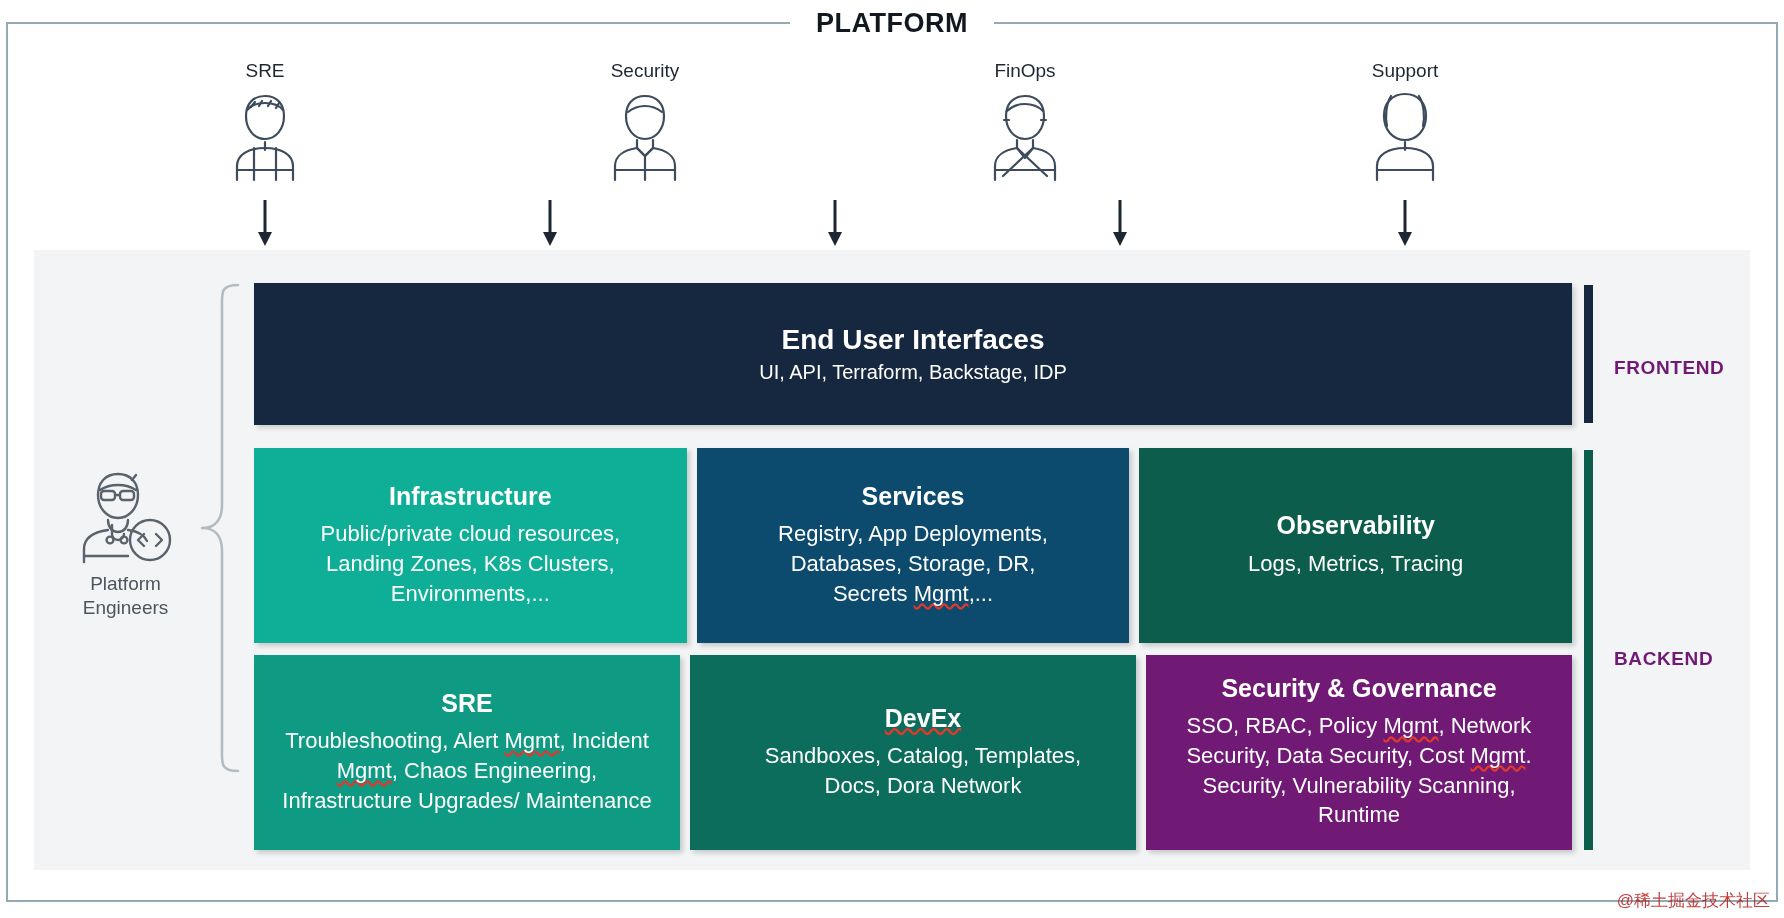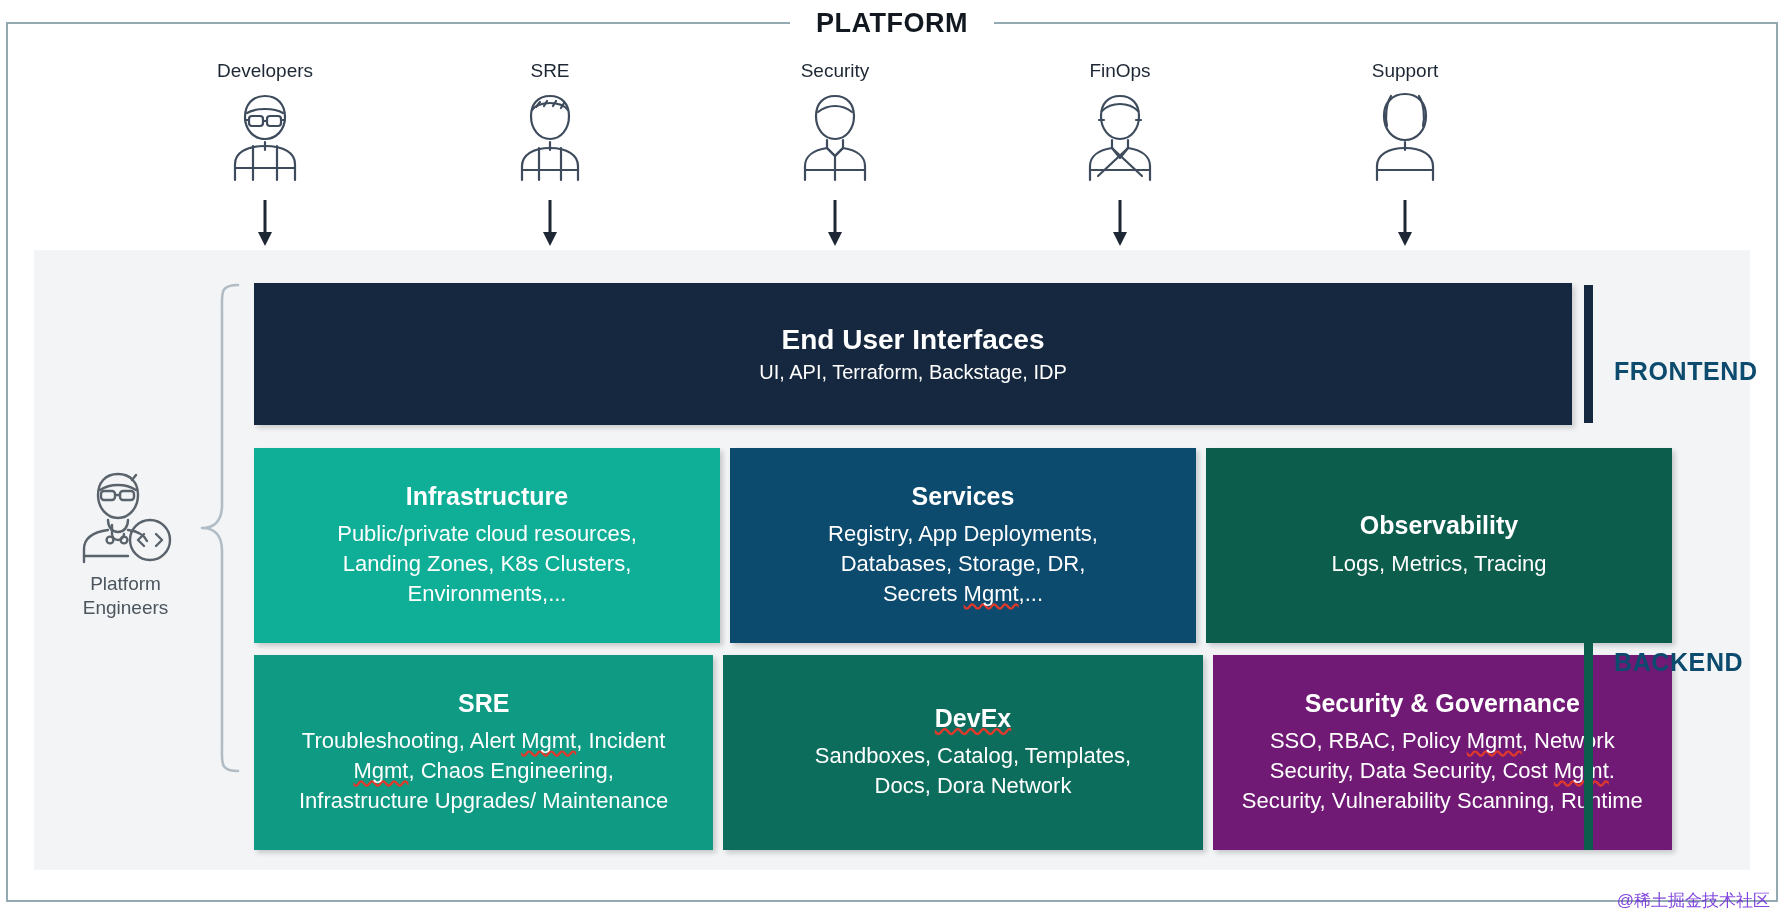--- a/index.html
+++ b/index.html
@@ -159,21 +159,21 @@
   .eui-title {
     font-size: 28px;
     font-weight: bold;
     margin-bottom: 5px;
   }
   .eui-sub { font-size: 20px; }
 
   .row {
     position: absolute;
     left: 0;
-    width: 1418px;
+    width: 1318px;
     height: 195px;
     display: flex;
     gap: 10px;
   }
   .row-mid { top: 165px; }
   .row-bot { top: 372px; }
 
   .card {
     flex: 1;
     display: flex;
@@ -229,72 +229,55 @@
   }
   .side-bar-backend {
     left: 1584px;
     top: 450px;
     height: 400px;
     background: #0c5d4c;
   }
   .side-label {
     position: absolute;
     left: 1614px;
-    font-size: 25px;
+    font-size: 19px;
     font-weight: bold;
     letter-spacing: 0.6px;
-    color: #0c4a6e;
+    color: #701a75;
     z-index: 5;
     white-space: nowrap;
   }
   .side-label-frontend { top: 357px; }
   .side-label-backend  { top: 648px; }
 
   
   .watermark {
     position: absolute;
     right: 14px;
     bottom: 6px;
     font-size: 17px;
-    color: #6d28d9;
+    color: #b91c1c;
     opacity: 0.85;
     z-index: 9;
     white-space: nowrap;
   }
 </style>
 </head>
 <body>
 
 <div id="page">
 
   <div class="frame"></div>
 
   <div class="platform-title-wrap">
     <div class="platform-title">PLATFORM</div>
   </div>
 
   <div class="personas">
 
-    <div class="persona">
-      <div class="persona-label">Developers</div>
-      <svg class="persona-icon" viewBox="0 0 108 92">
-        <g fill="none" stroke="#3d4b5c" stroke-width="2.2" stroke-linecap="round" stroke-linejoin="round">
-          <path d="M54 6c-13 0-20 9-20 21 0 13 9 22 20 22s20-9 20-22C74 15 67 6 54 6z"></path>
-          <path d="M36 23c5-3 12-4 18-4s13 1 18 4"></path>
-          <rect x="38" y="26" width="14" height="10" rx="3"></rect>
-          <rect x="56" y="26" width="14" height="10" rx="3"></rect>
-          <path d="M52 31h4"></path>
-          <path d="M34 30h4M70 30h4"></path>
-          <path d="M54 52v8"></path>
-          <path d="M24 90V74c0-11 11-18 30-18s30 7 30 18v16"></path>
-          <path d="M24 78h60"></path>
-          <path d="M42 56v34M66 56v34"></path>
-        </g>
-      </svg>
-    </div>
 
     <div class="persona">
       <div class="persona-label">SRE</div>
       <svg class="persona-icon" viewBox="0 0 108 92">
         <g fill="none" stroke="#3d4b5c" stroke-width="2.2" stroke-linecap="round" stroke-linejoin="round">
           <path d="M54 6c-12 0-19 8-19 20 0 13 8 23 19 23s19-10 19-23C73 14 66 6 54 6z"></path>
           <path d="M36 20c4-5 10-7 18-7s14 2 18 7"></path>
           <path d="M40 17l4-5M48 16l3-5M57 16l3-5M65 18l3-5"></path>
           <path d="M54 52v8"></path>
           <path d="M26 90V76c0-11 11-18 28-18s28 7 28 18v14"></path>

